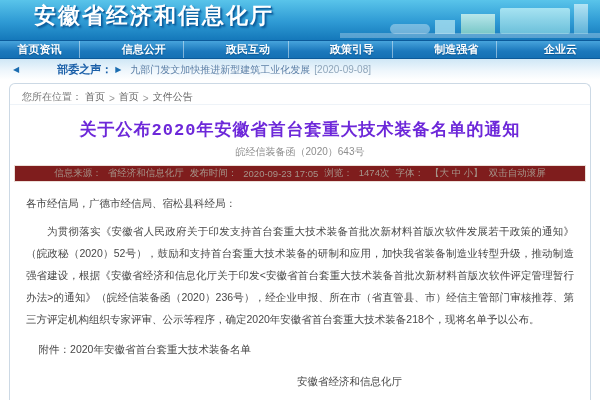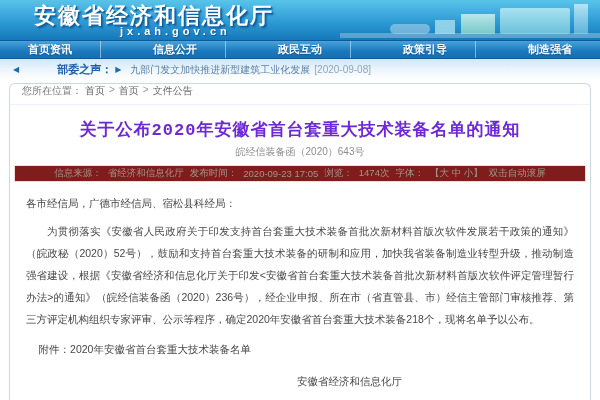--- a/index.html
+++ b/index.html
@@ -36,21 +36,21 @@
     background:linear-gradient(180deg,#cfe7f6 0%,#eef6fc 55%,#ffffff 100%);
     font-size:10px; }
   .arrow { color:#1a6cb0; font-size:8px; margin:0 3px; cursor:pointer; }
   .ticker-label { color:#1a5fa8; font-weight:bold; font-size:11px;margin-left:35px; }
   .ticker-link { color:#5b7fa6; margin-left:6px; cursor:pointer; }
   .ticker-date { color:#8fa6bb; margin-left:4px; }
 
   
   .panel { margin:3px 9px 0 9px; border:1px solid #ccd9e5; border-bottom:none;
     border-radius:6px 6px 0 0; background:#fff; min-height:336px; }
-  .breadcrumb { height:21px; display:flex; align-items:flex-start; padding-left:12px;
+  .breadcrumb { height:21px; display:flex; align-items:flex-end; padding-left:12px;
     font-size:10px; color:#777; border-bottom:1px solid #eef3f8; }
   .breadcrumb .crumb { color:#666; margin:0 3px; cursor:pointer; }
   .breadcrumb .sep { color:#999; margin:0 1px; }
 
   
   .article-title { margin-top:13px; text-align:center; font-size:17px; font-weight:bold; color:#6d28d9;
     font-family:Liberation Mono, monospace; letter-spacing:1px; }
   .doc-number { margin-top:4px; text-align:center; font-size:10px; color:#8d8d8d; }
   .meta-bar { margin:6px 4px 0 4px; background:#7f1d1d; border:1px solid #ecdfd8;
     height:17px; display:flex; align-items:center; justify-content:center;
@@ -71,29 +71,29 @@
 <div class="header">
   <div class="city">
     <div class="b b5"></div>
       <div class="b b4"></div>
       <div class="b b2"></div>
     <div class="b b1"></div>
       <div class="b b3"></div>
       <div class="citybase"></div>
   </div>
   <div class="site-title">安徽省经济和信息化厅</div>
-  <div class="site-url">jx.ah.gov.cn</div>
 </div>
 
 <div class="nav">
   <div class="nav-item">首页资讯</div>
   <div class="nav-item">信息公开</div>
   <div class="nav-item">政民互动</div>
   <div class="nav-item">政策引导</div>
   <div class="nav-item">制造强省</div>
+  <div class="nav-item">企业云</div>
 </div>
 
 <div class="ticker">
   <span class="arrow">◀</span>
   <span class="ticker-label">部委之声：</span>
   <span class="arrow">▶</span>
   <span class="ticker-link">九部门发文加快推进新型建筑工业化发展</span>
   <span class="ticker-date">[2020-09-08]</span>
 </div>
 

